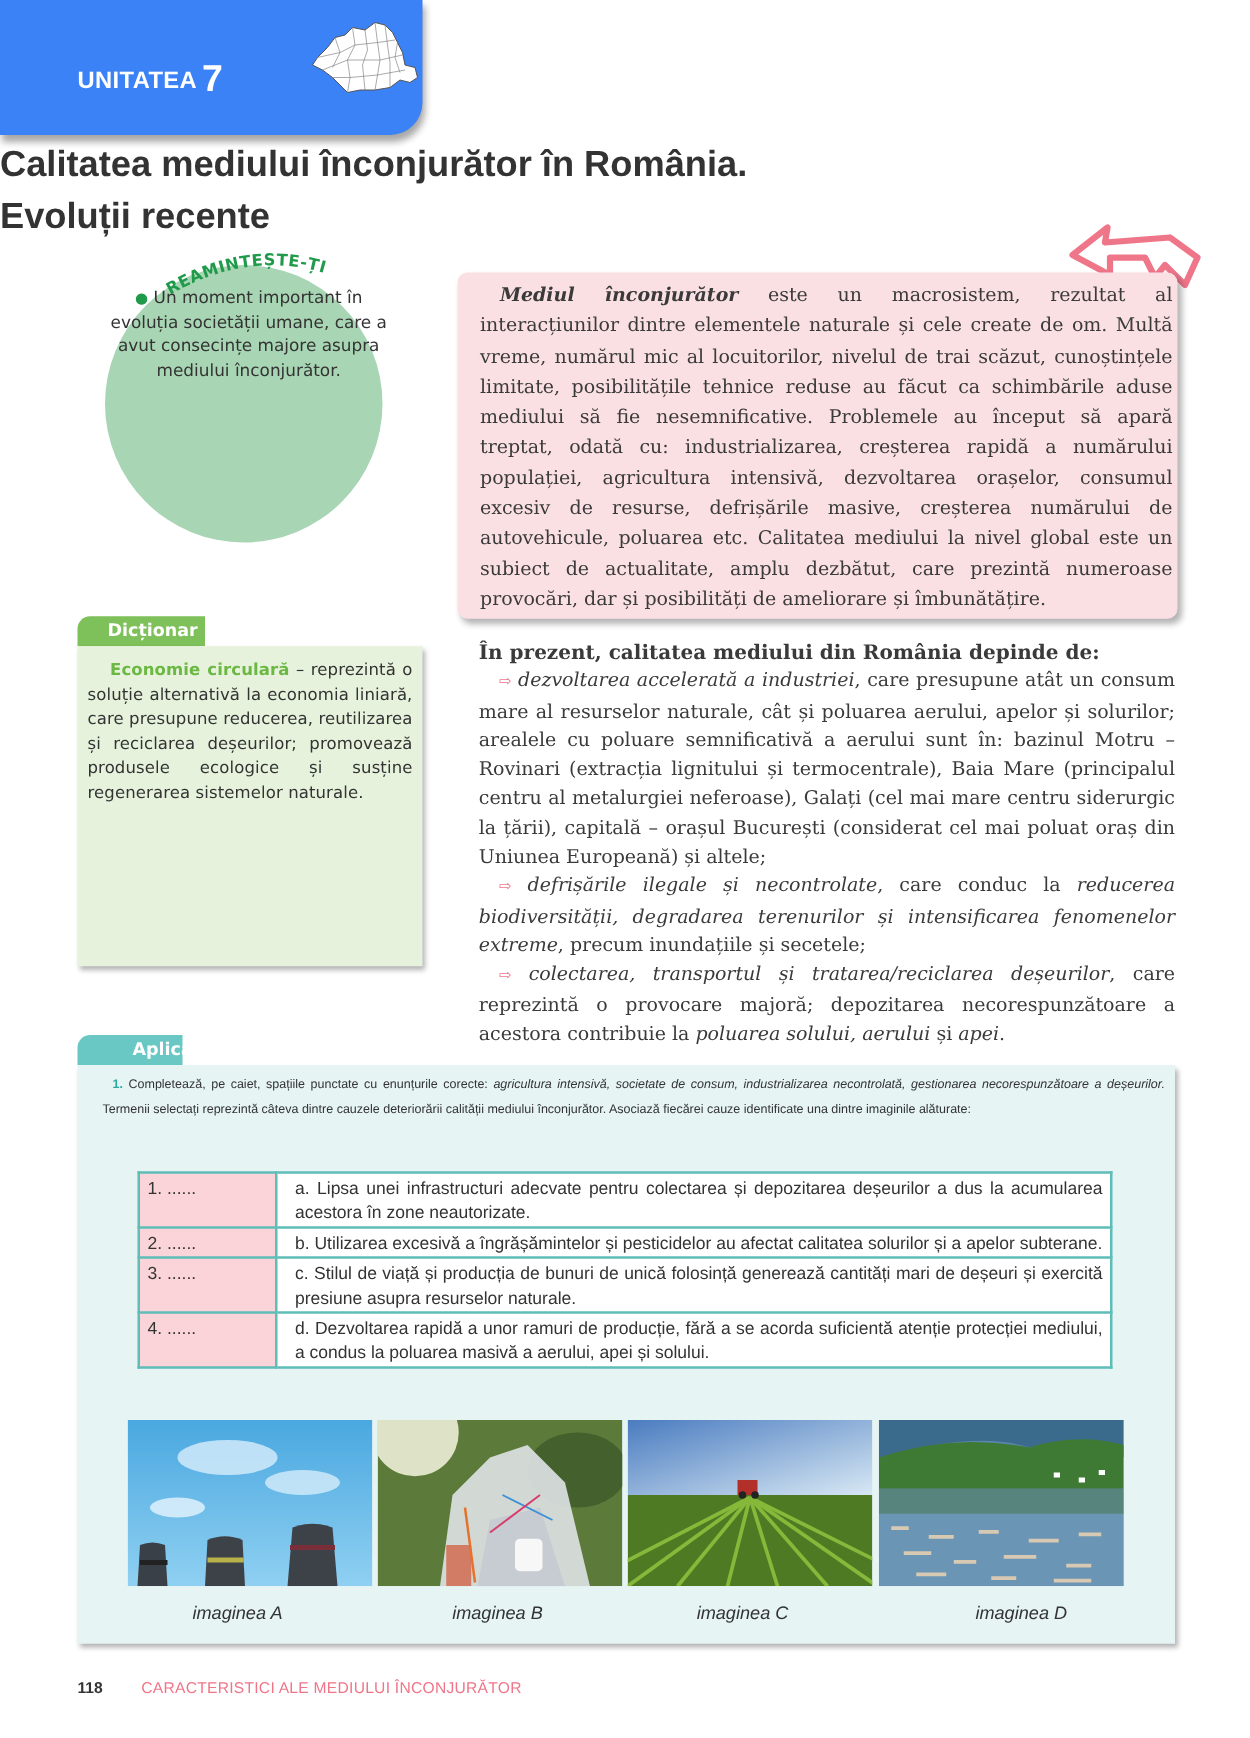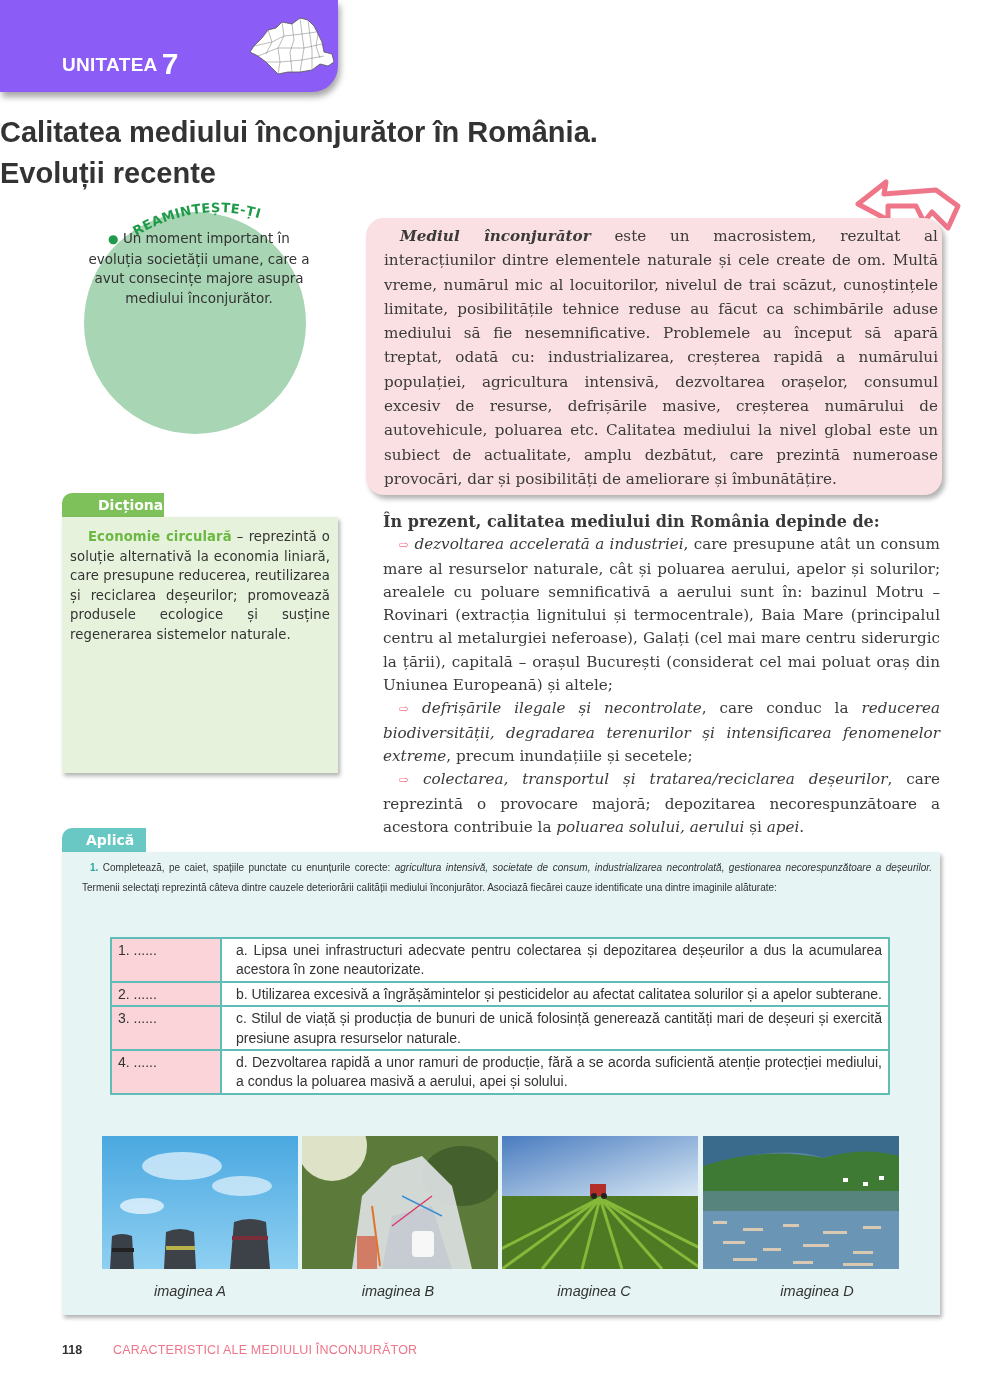--- a/index.html
+++ b/index.html
@@ -1,22 +1,22 @@
 <!DOCTYPE html>
 <html><head>
   <meta charset="utf-8">
   <style>
     * { box-sizing: border-box; margin: 0; padding: 0; }
     html, body { width: 1000px; height: 1390px; background: #ffffff; overflow: hidden; }
     body { position: relative; font-family: "DejaVu Sans", sans-serif; color: #2b2b2b; }
 
     
     .unit-banner {
-      position: absolute; left: 0; top: 0; width: 338px; height: 92px;
-      background: #8b5cf6; border-bottom-right-radius: 26px;
+      position: absolute; left: 0; top: 0; width: 338px; height: 108px;
+      background: #3b82f6; border-bottom-right-radius: 26px;
       box-shadow: 2px 5px 6px rgba(0,0,0,0.35);
     }
     .unit-label {
       position: absolute; left: 62px; top: 44px; color: #fff;
       font-family: "Liberation Sans", sans-serif; font-weight: bold; font-size: 19px; letter-spacing: 0.3px;
     }
     .unit-number { font-size: 30px; position: relative; top: 3px; margin-left: 4px; }
     .romania-map { position: absolute; left: 242px; top: 12px; width: 96px; height: 66px; }
 
     
@@ -37,35 +37,35 @@
     }
     .remember-items p { margin-bottom: 5px; }
     .bullet-dot { color: #1f9a4a; font-size: 12px; }
 
     
     .arrow-decor { position: absolute; left: 852px; top: 176px; width: 120px; height: 60px; }
 
     
     .intro-box {
       position: absolute; left: 366px; top: 218px; width: 576px; height: 277px;
-      background: #fbe0e3; border-radius: 18px;
+      background: #fbe0e3; border-radius: 8px;
       box-shadow: 3px 4px 5px rgba(0,0,0,0.3);
       padding: 6px 4px 0 18px;
       font-family: "DejaVu Serif", serif; font-size: 15.2px; line-height: 24.3px; color: #3a3a3a;
       text-align: justify;
     }
     .intro-box .lead { font-weight: bold; font-style: italic; }
     .indent { display: inline-block; width: 16px; }
 
     
     .dict-tab {
       position: absolute; left: 62px; top: 493px; width: 102px; height: 24px;
       background: #7ec05a; border-top-left-radius: 10px;
       color: #fff; font-family: "DejaVu Sans", sans-serif; font-weight: bold; font-size: 14px;
-      line-height: 24px; padding-left: 36px;
+      line-height: 24px; padding-left: 24px;
     }
     .dict-box {
       position: absolute; left: 62px; top: 517px; width: 276px; height: 256px;
       background: #e6f2dc; box-shadow: 2px 3px 4px rgba(0,0,0,0.3);
       padding: 10px 8px 0 8px;
       font-family: "DejaVu Sans", sans-serif; font-size: 13.2px; line-height: 19.6px; color: #333;
       text-align: justify; letter-spacing: 0.1px;
     }
     .dict-box p { margin-bottom: 6px; }
     .dict-term { color: #6bb843; font-weight: bold; }
@@ -79,21 +79,21 @@
     .main-heading { font-weight: bold; font-size: 16px; margin-bottom: 0; }
     .arrow-bullet { color: #ef7589; font-size: 12px; }
     .main-text p { text-indent: 0; }
     .main-text .item { text-indent: 0; }
 
     
     .apply-tab {
       position: absolute; left: 62px; top: 828px; width: 84px; height: 24px;
       background: #69c8c4; border-top-left-radius: 10px;
       color: #fff; font-family: "DejaVu Sans", sans-serif; font-weight: bold; font-size: 14px;
-      line-height: 24px; padding-left: 24px;
+      line-height: 24px; padding-left: 44px;
     }
     .apply-box {
       position: absolute; left: 62px; top: 852px; width: 878px; height: 463px;
       background: #e6f4f4; box-shadow: 2px 3px 4px rgba(0,0,0,0.3);
     }
     .apply-instr {
       position: absolute; left: 82px; top: 858px; width: 850px;
       font-family: "Liberation Sans", sans-serif; font-size: 10px; line-height: 19.6px; color: #333;
       text-align: justify;
     }

